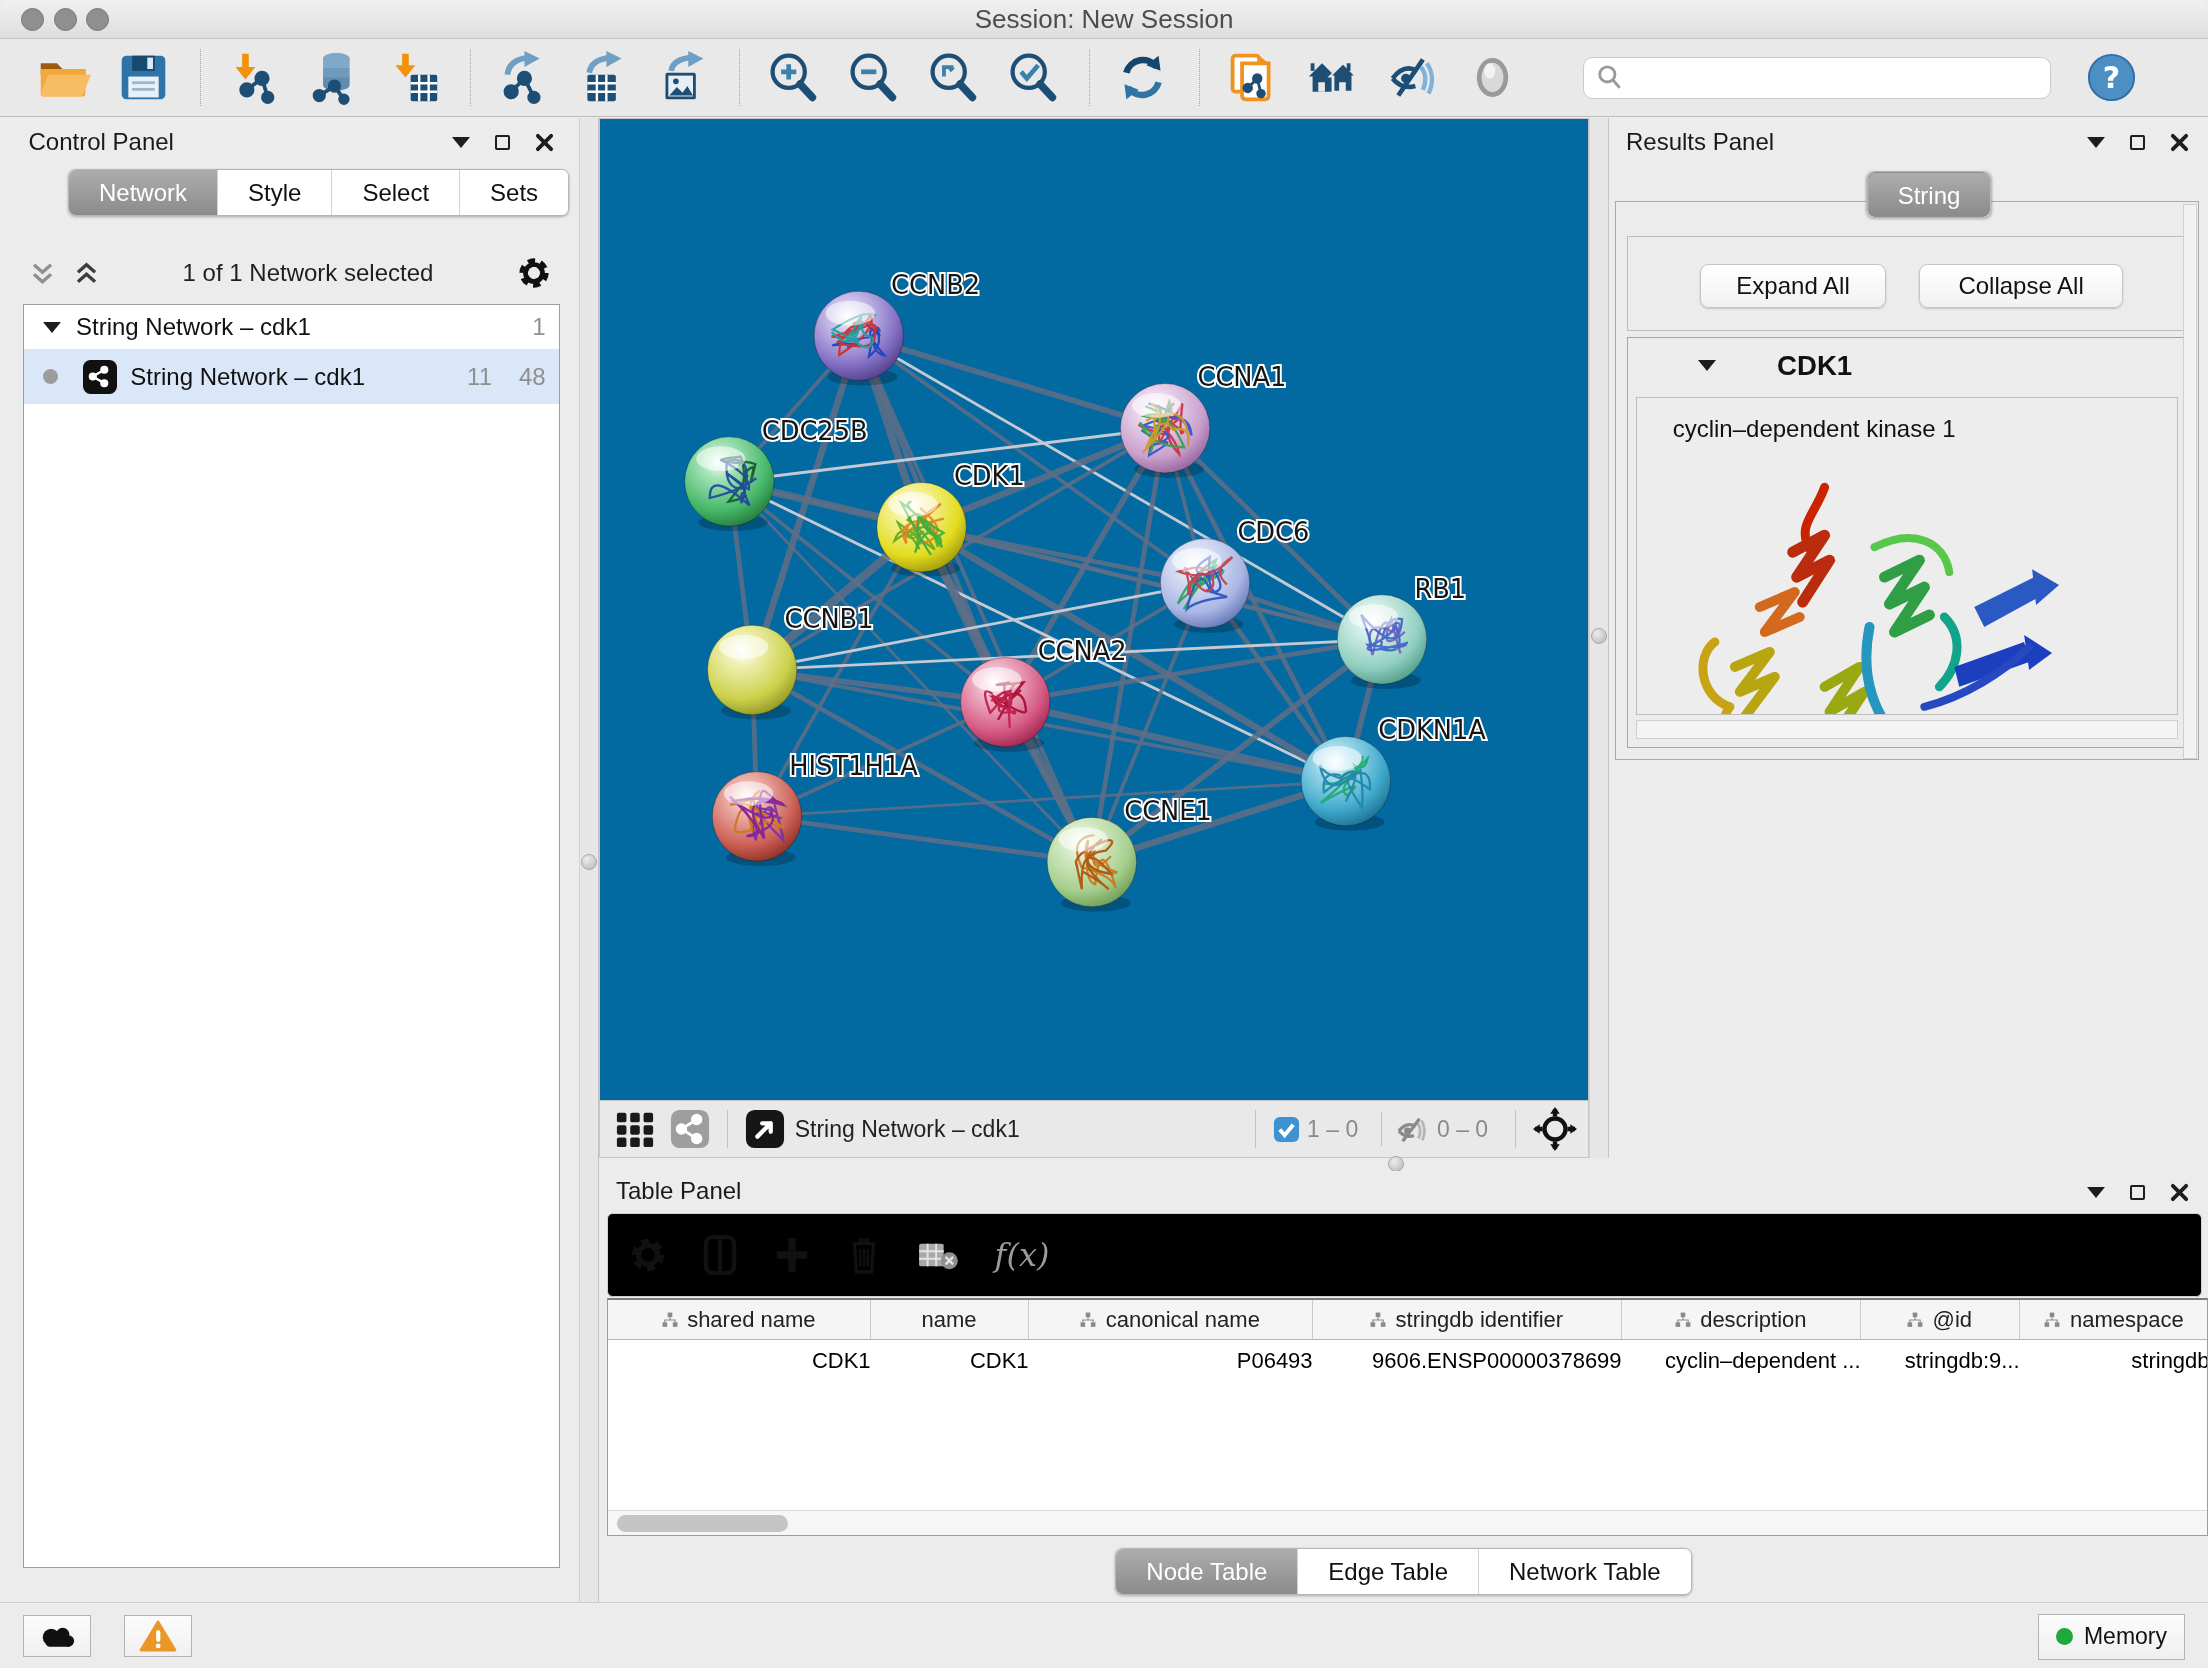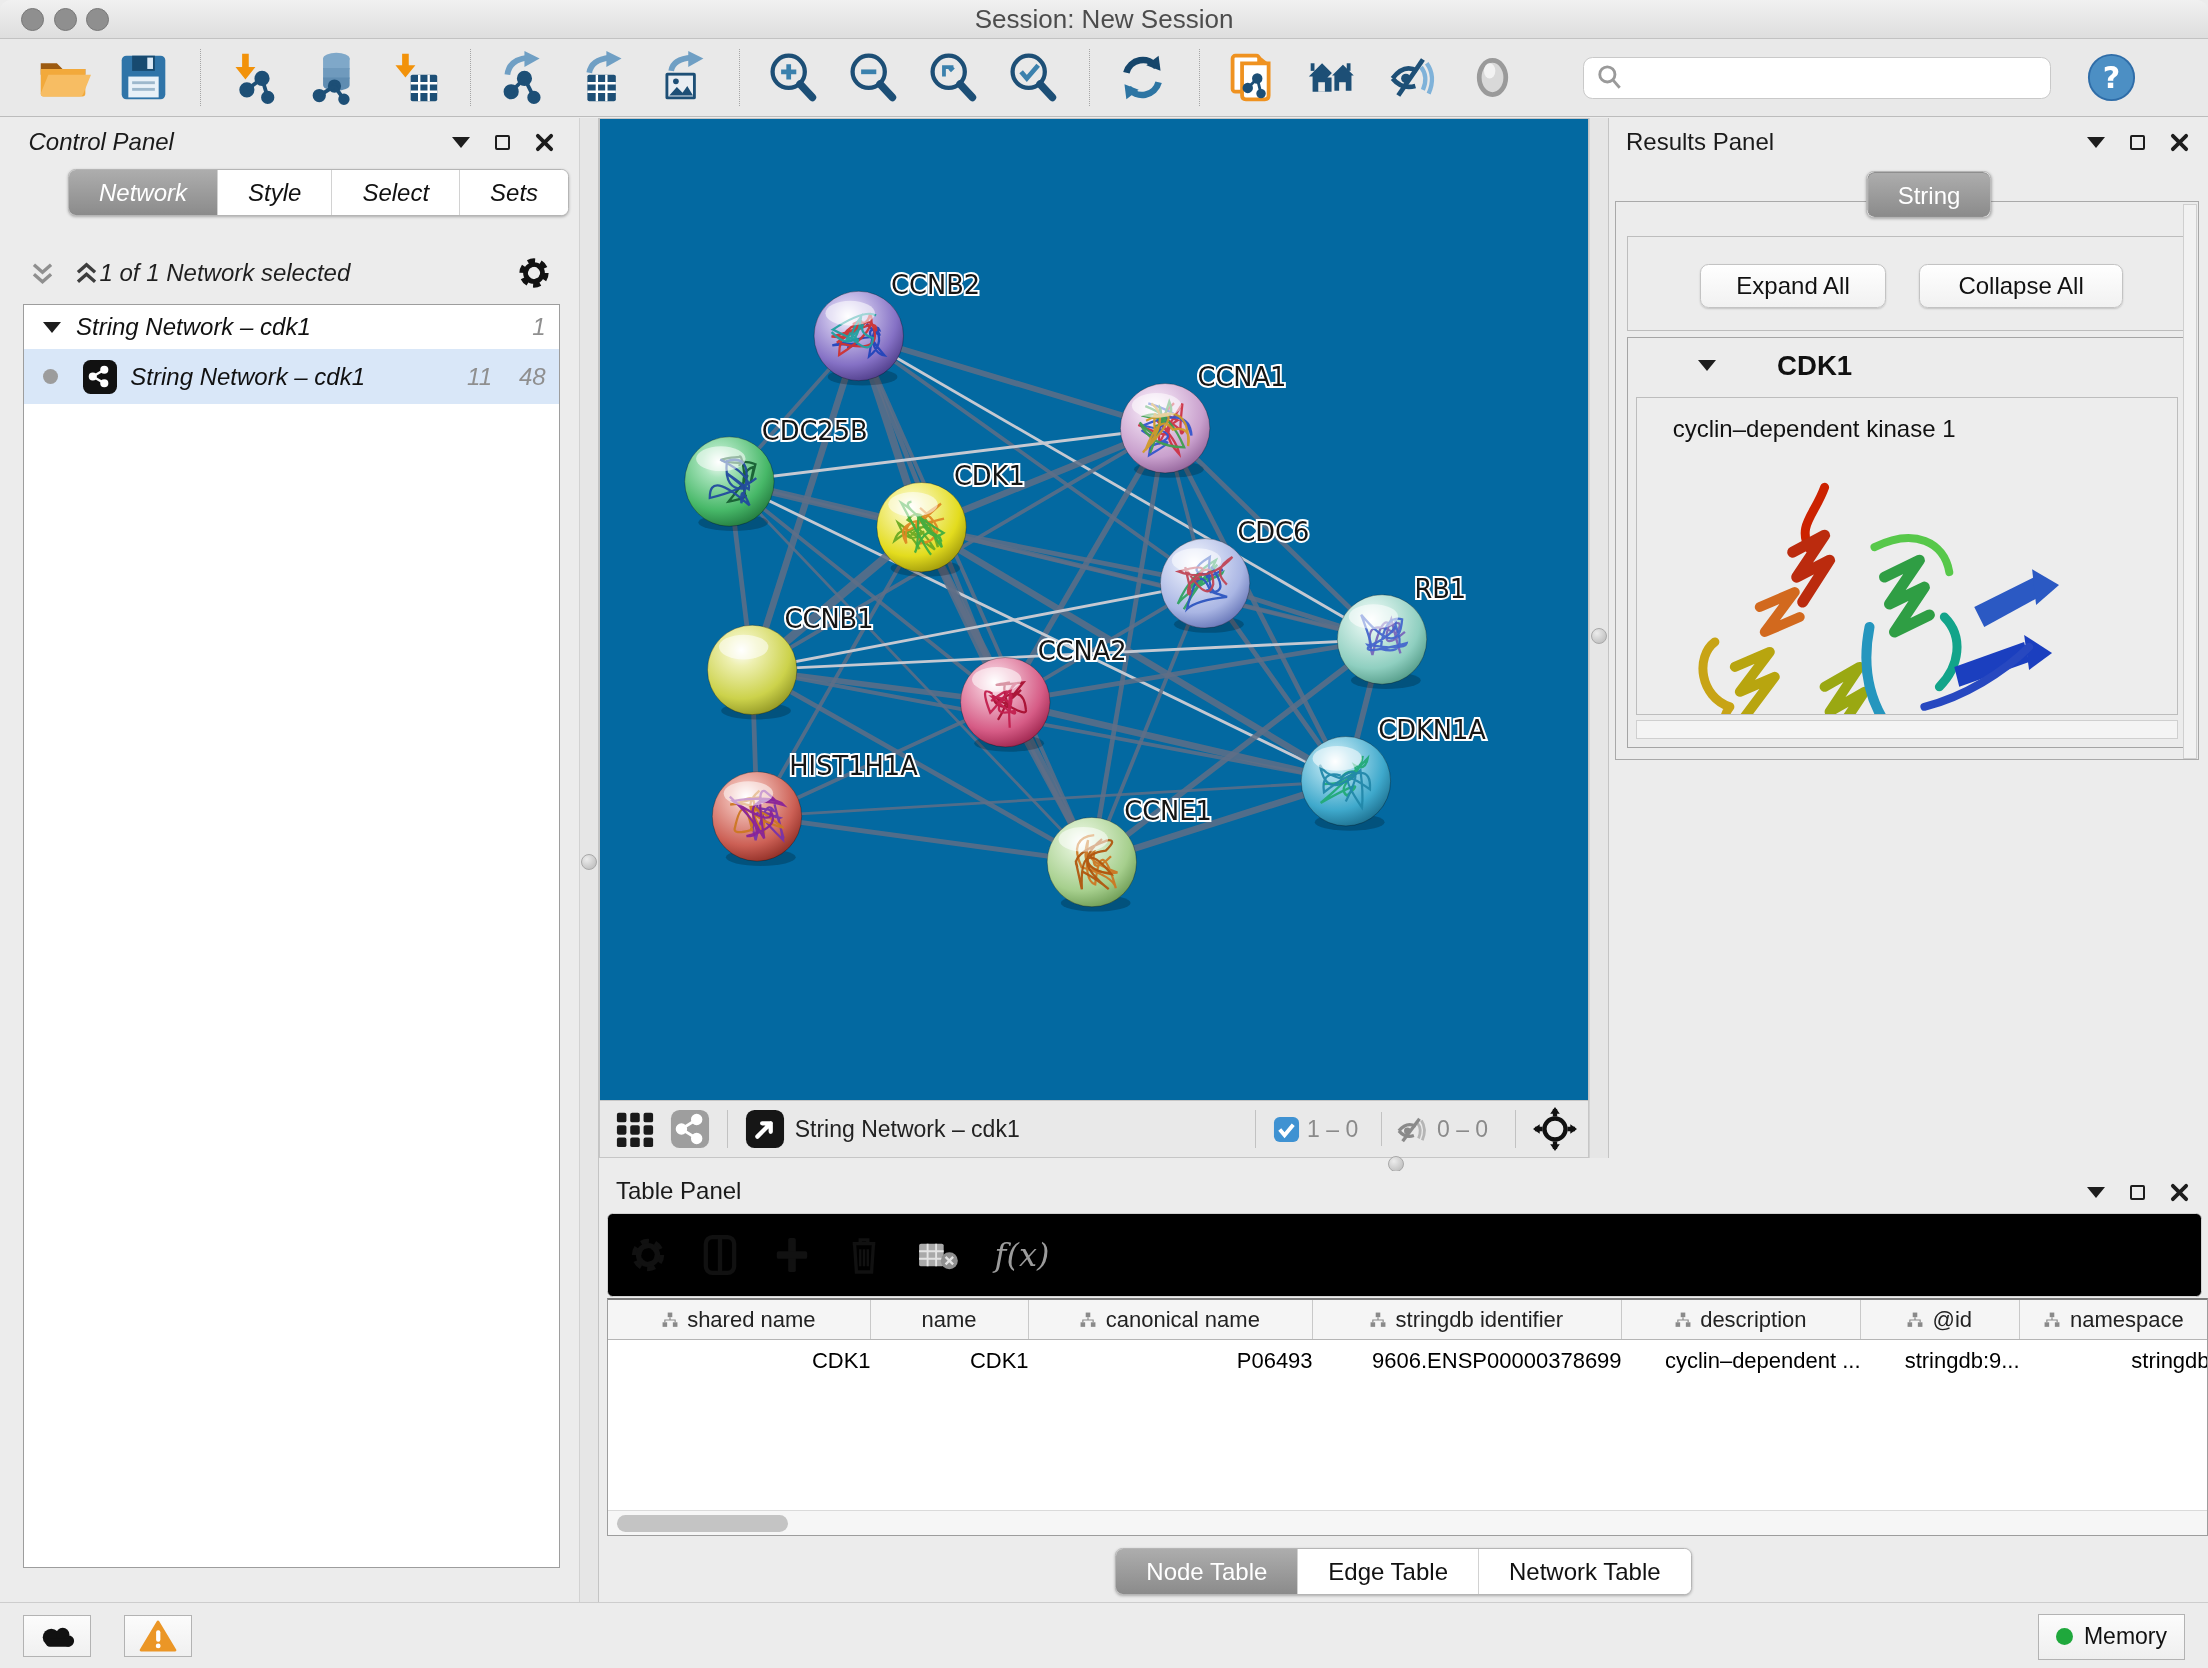--- a/index.html
+++ b/index.html
@@ -17,21 +17,21 @@
     display:flex;align-items:center;padding:0 23px 0 36px;}
   .tb-btn{width:55px;height:57px;margin-right:25px;display:flex;align-items:center;justify-content:center;flex:0 0 auto;}
   .tb-sep{border-left:1.9px dotted #a5a5a5;height:57px;margin:0 25px 0 3.8px;flex:0 0 auto;}
   .tb-search{margin-left:38px;width:468px;height:42px;background:#fff;border:1.9px solid #c9c9c9;
     border-radius:9.5px;display:flex;align-items:center;padding:0 11.4px;flex:0 0 auto;}
   .tb-search input{border:none;outline:none;font-size:23px;flex:1;min-width:0;
     font-family:"Liberation Sans",sans-serif;background:transparent;}
   .tb-help{margin-left:36px;flex:0 0 auto;}
   
   .main{position:absolute;top:118px;left:0;right:0;bottom:66px;display:flex;}
-  .control-panel{width:579px;position:relative;background:#ececec;flex:0 0 auto;font-style:italic;}
+  .control-panel{width:579px;position:relative;background:#ececec;flex:0 0 auto;}
   .v-split{width:20px;background:#e6e6e6;border-left:1px solid #d2d2d2;border-right:1px solid #c4c4c4;
     position:relative;flex:0 0 auto;}
   .split-dot{position:absolute;left:1px;width:16px;height:16px;border-radius:50%;
     background:radial-gradient(circle at 35% 30%,#ececec,#b5b5b5);border:1px solid #a8a8a8;}
   .right-area{flex:1;display:flex;flex-direction:column;min-width:0;}
   .top-row{height:1040px;display:flex;}
   .canvas-col{flex:1;display:flex;flex-direction:column;min-width:0;}
   .network-canvas{flex:1;background:#0369a1;border:1px solid #c4c4c4;border-bottom:none;overflow:hidden;}
   .network-toolbar{height:58px;background:#e9e9e9;border:1px solid #c6c6c6;display:flex;
     align-items:center;padding:0 11.4px;font-size:23px;color:#222;}
@@ -49,21 +49,21 @@
   .sq-icon{width:15px;height:15px;border:2.9px solid #1d1d1d;border-radius:1.9px;}
   .seg{display:inline-flex;border:1px solid #b5b5b5;border-radius:7.6px;overflow:hidden;background:#fff;
     box-shadow:0 1px 2.9px rgba(0,0,0,.28);}
   .seg .t{padding:0 30px;height:45px;line-height:45px;font-size:24px;color:#111;background:#fff;
     border-right:1px solid #d2d2d2;white-space:nowrap;}
   .seg .t:last-child{border-right:none;}
   .seg .t.selected{background:linear-gradient(#adadad,#8b8b8b);color:#fff;}
   
   .cp-tabs{position:absolute;top:51px;left:68px;}
   .cp-subrow{position:absolute;top:133px;left:28.5px;right:28.5px;height:44px;display:flex;align-items:center;}
-  .cp-summary{flex:1;text-align:left;font-size:24px;color:#1f1f1f;}
+  .cp-summary{flex:1;text-align:center;font-size:24px;color:#1f1f1f;}
   .cp-list{position:absolute;left:23px;right:19px;top:186px;bottom:34px;background:#fff;border:1.9px solid #9d9d9d;}
   .cp-row{display:flex;align-items:center;font-size:24px;height:44px;padding:0 13.3px;}
   .cp-row .count{margin-left:auto;color:#8f8f8f;}
   .cp-row2{height:55px;background:#d9e7f8;display:flex;align-items:center;font-size:24px;padding:0 13.3px;}
   .cp-row2 .nums{margin-left:auto;color:#8f8f8f;display:flex;gap:27px;}
   .blackbox{width:34px;height:34px;border-radius:7.6px;background:#111;display:flex;align-items:center;
     justify-content:center;margin:0 13.3px 0 25px;}
   .dot-gray{width:15px;height:15px;border-radius:50%;background:#9c9c9c;margin-left:5.7px;}
   
   .rp-tab{position:absolute;top:53px;left:50%;transform:translateX(-50%);z-index:3;margin-left:20px;}

